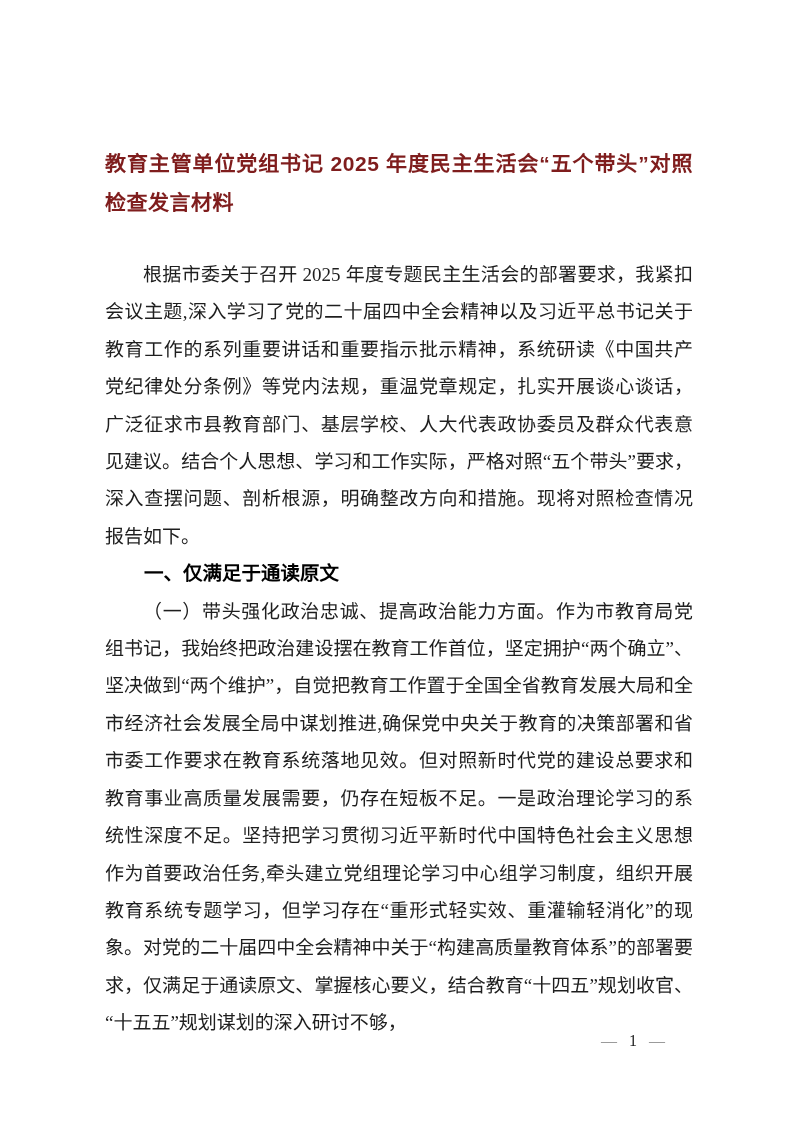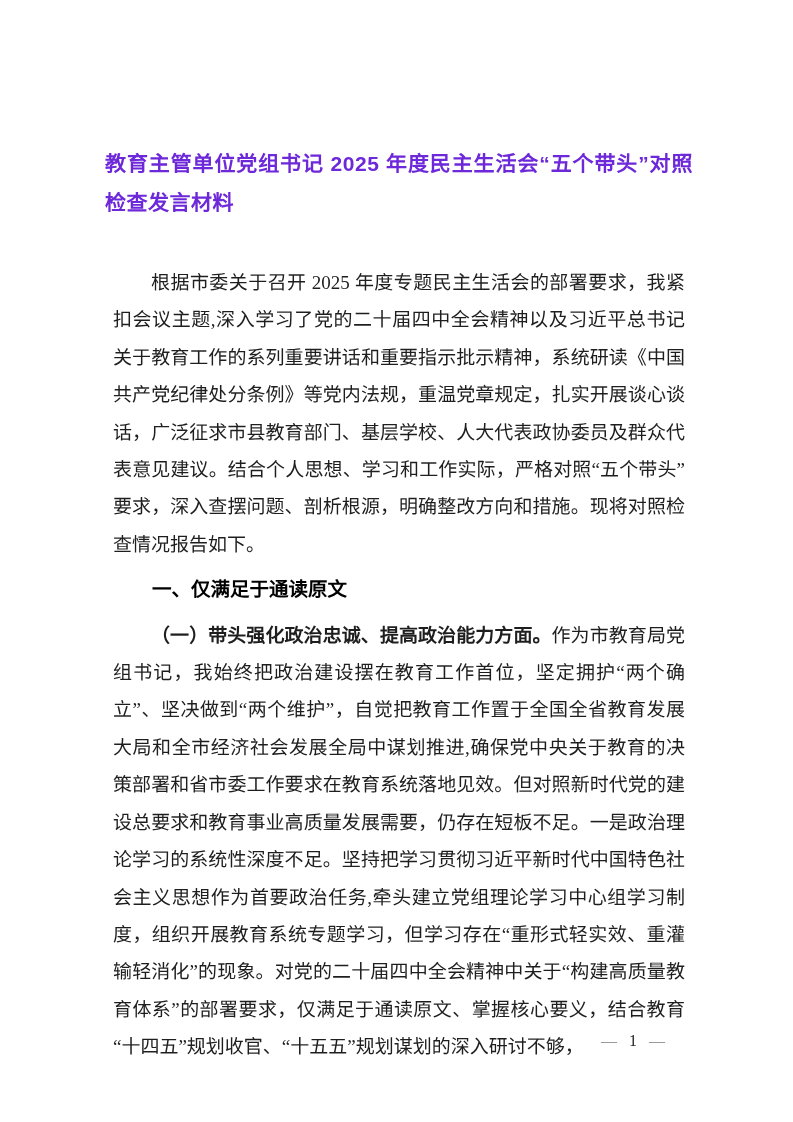--- a/index.html
+++ b/index.html
@@ -14,54 +14,54 @@
     background: #ffffff;
     overflow: hidden;
     font-family: "Liberation Serif", serif;
   }
   .doc-title {
     position: absolute;
     left: 105px;
     top: 144px;
     width: 588px;
     margin: 0;
-    color: #6d28d9;
+    color: #7f1d1d;
     font-family: "Liberation Sans", sans-serif;
     font-weight: 700;
     font-size: 21px;
     line-height: 39px;
     text-align: justify;
     text-justify: inter-character;
     letter-spacing: 0.5px;
   }
   .doc-body {
     position: absolute;
     left: 105px;
     top: 256px;
     width: 588px;
     color: #1e1e1e;
     font-size: 19px;
     line-height: 37.4px;
     text-align: justify;
     text-justify: inter-character;
   }
   .doc-body p {
-    margin: 8px;
+    margin: 0;
     text-indent: 2em;
   }
   .section-heading {
     margin: 0;
     text-indent: 2em;
     font-family: "Liberation Sans", sans-serif;
     font-weight: 700;
     font-size: 19.5px;
     color: #000000;
   }
   .para-lead {
-    font-weight: 700;
+    font-weight: 400;
   }
   .page-footer {
     position: absolute;
     top: 1031px;
     right: 128px;
     font-size: 16px;
     line-height: 20px;
     color: #1e1e1e;
     font-family: "Liberation Serif", serif;
     white-space: nowrap;

